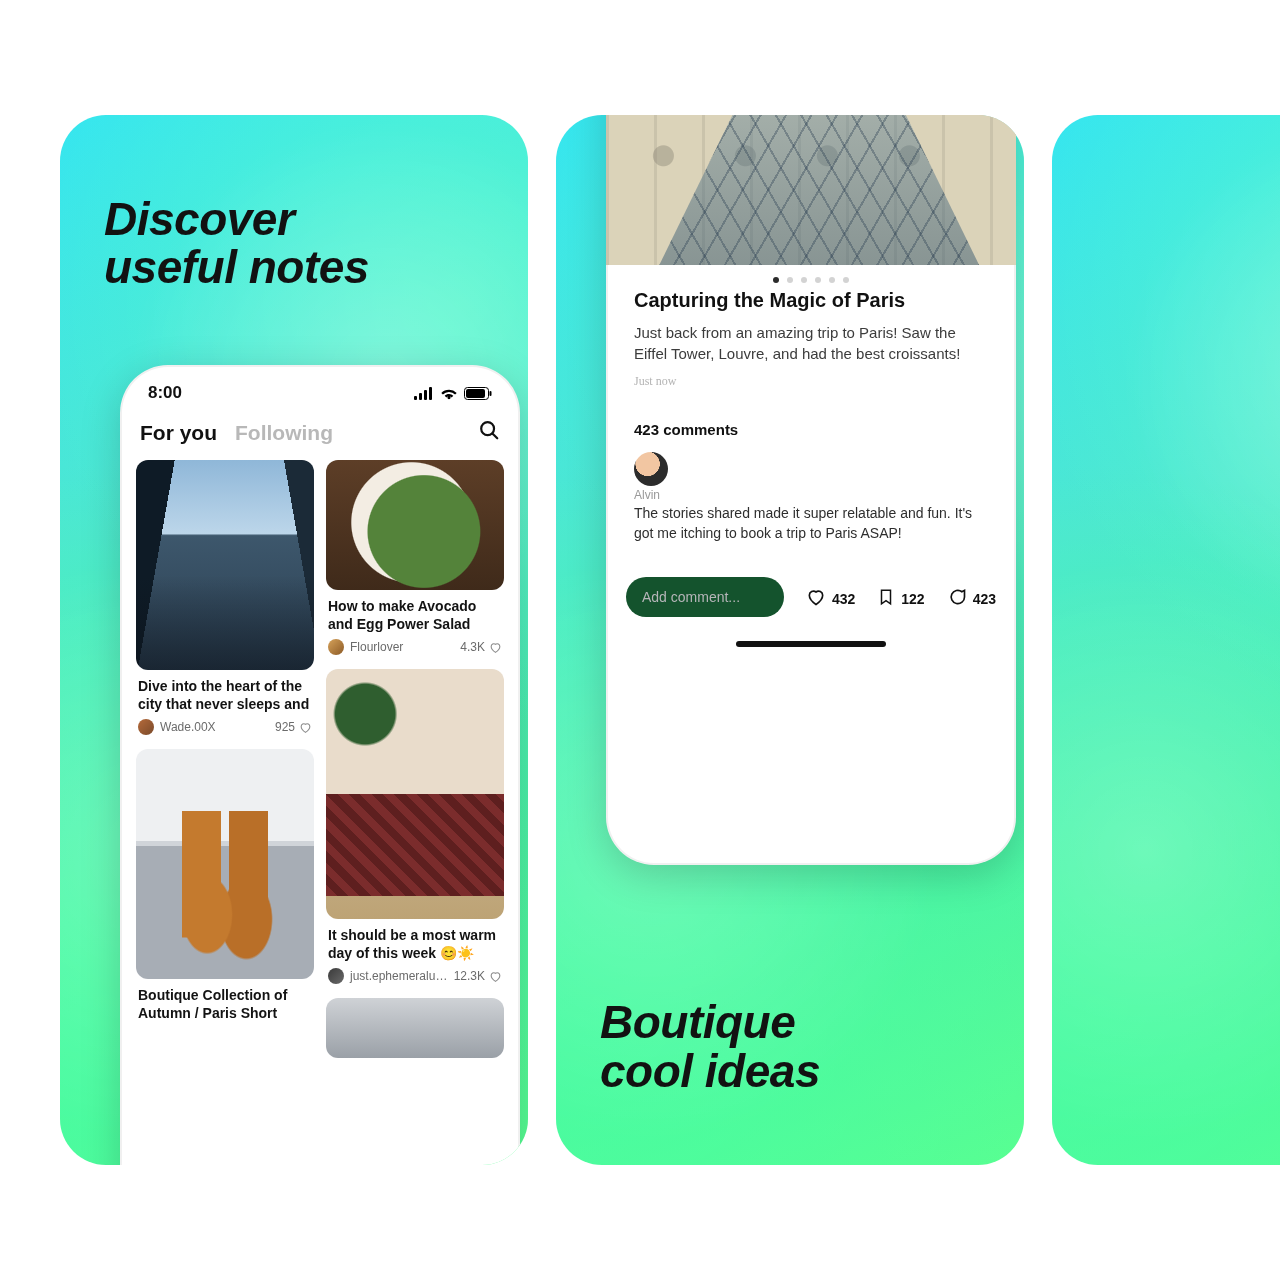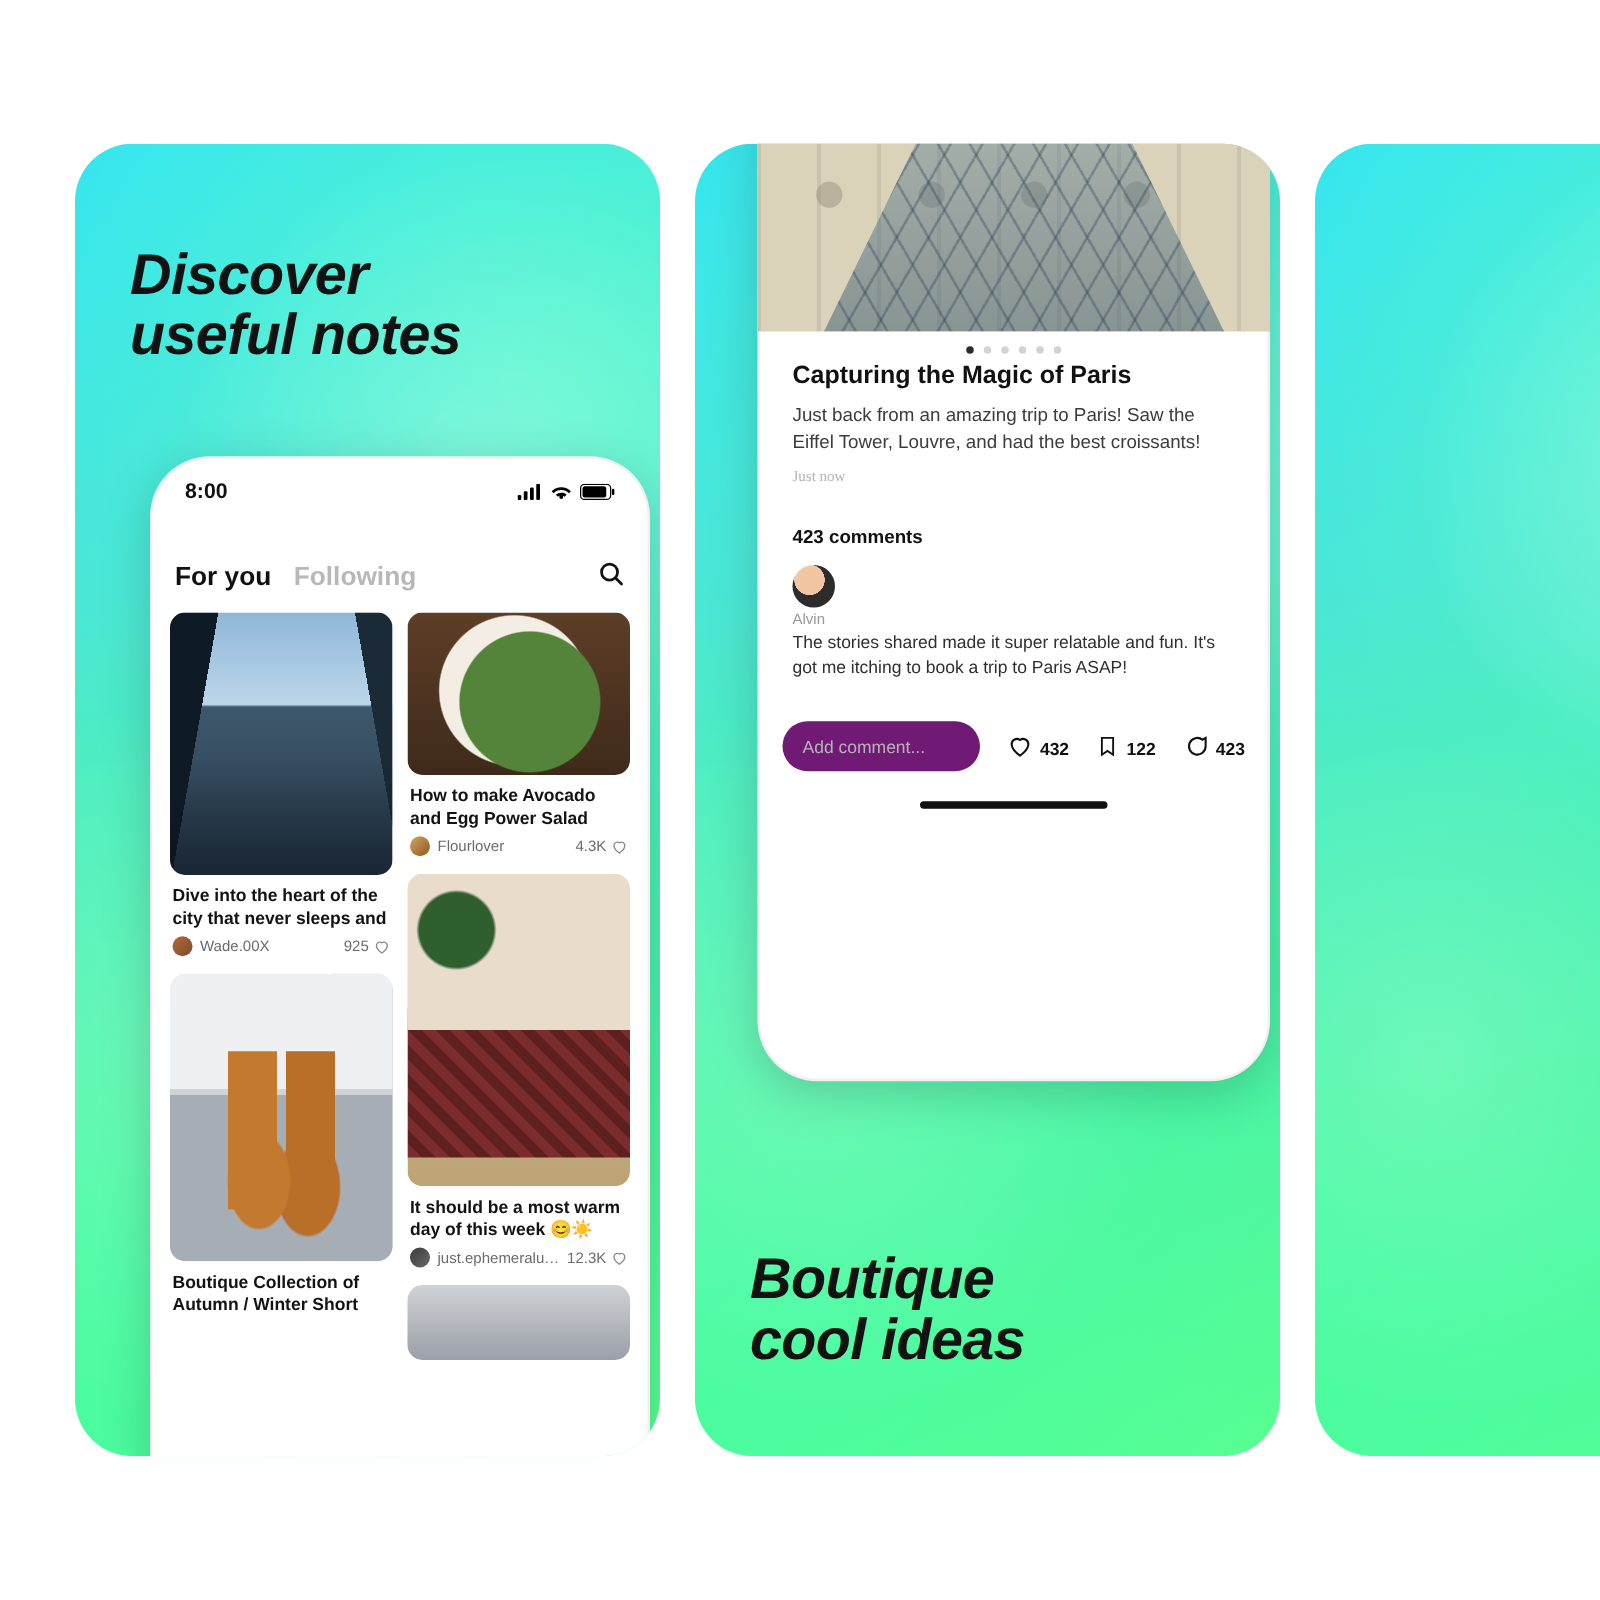--- a/index.html
+++ b/index.html
@@ -74,21 +74,20 @@
   .status-icons svg { display: block; }
 
   .tabs {
     display: flex;
     align-items: center;
     gap: 18px;
     padding: 6px 20px 14px;
     font-size: 21px;
     font-weight: 800;
     position: relative;
-    margin-top: 29px;
   }
   .tab-inactive { color: #b8b8b8; font-weight: 700; }
   .tabs .search { margin-left: auto; }
 
   .grid {
     display: grid;
     grid-template-columns: 1fr 1fr;
     gap: 12px;
     padding: 0 16px 20px;
   }
@@ -210,21 +209,21 @@
     background: radial-gradient(circle at 40% 35%, #f2c6a2 0 40%, #2c2c2c 41% 100%);
     flex:0 0 auto;
   }
   .cname{ font-size:12px;color:#9a9a9a; margin-bottom:2px;}
   .ctext{ font-size:14px;color:#2e2e2e;line-height:1.4;}
   .action-bar{
     display:flex; align-items:center; gap:22px;
     padding: 26px 20px 10px;
   }
   .add-comment{
-    flex:1; background:#701a75; color:#b5b5b8;
+    flex:1; background:#14532d; color:#b5b5b8;
     border-radius:22px; padding:12px 16px; font-size:14px;
   }
   .stat{ display:flex; align-items:flex-end; gap:6px; font-size:14px; font-weight:700;}
   .home-indicator{
     width:150px;height:6px;border-radius:3px;background:#111;
     margin: 14px auto 0;
   }
 </style>
 </head>
 <body>
@@ -281,21 +280,21 @@
               <span class="likes">
                 <span>925</span>
                 <svg width="13" height="13" viewBox="0 0 24 24" fill="none" stroke="#8a8a8a" stroke-width="2">
                     <path d="M12 21s-8-5.3-8-11a5 5 0 0 1 8-4 5 5 0 0 1 8 4c0 5.7-8 11-8 11z"></path>
                   </svg>
               </span>
             </div>
           </div>
           <div class="gitem" style="margin-top:14px;">
             <div class="thumb th-boots"></div>
-            <div class="title">Boutique Collection of Autumn / Winter Short</div>
+            <div class="title">Boutique Collection of Autumn / Paris Short</div>
           </div>
         </div>
 
         <div>
           <div class="gitem">
             <div class="thumb th-salad"></div>
             <div class="title">How to make Avocado and Egg Power Salad</div>
             <div class="meta">
               <span class="avatar" style="background:linear-gradient(135deg,#d6a25a,#8c5a26);"></span>
               <span>Flourlover</span>

